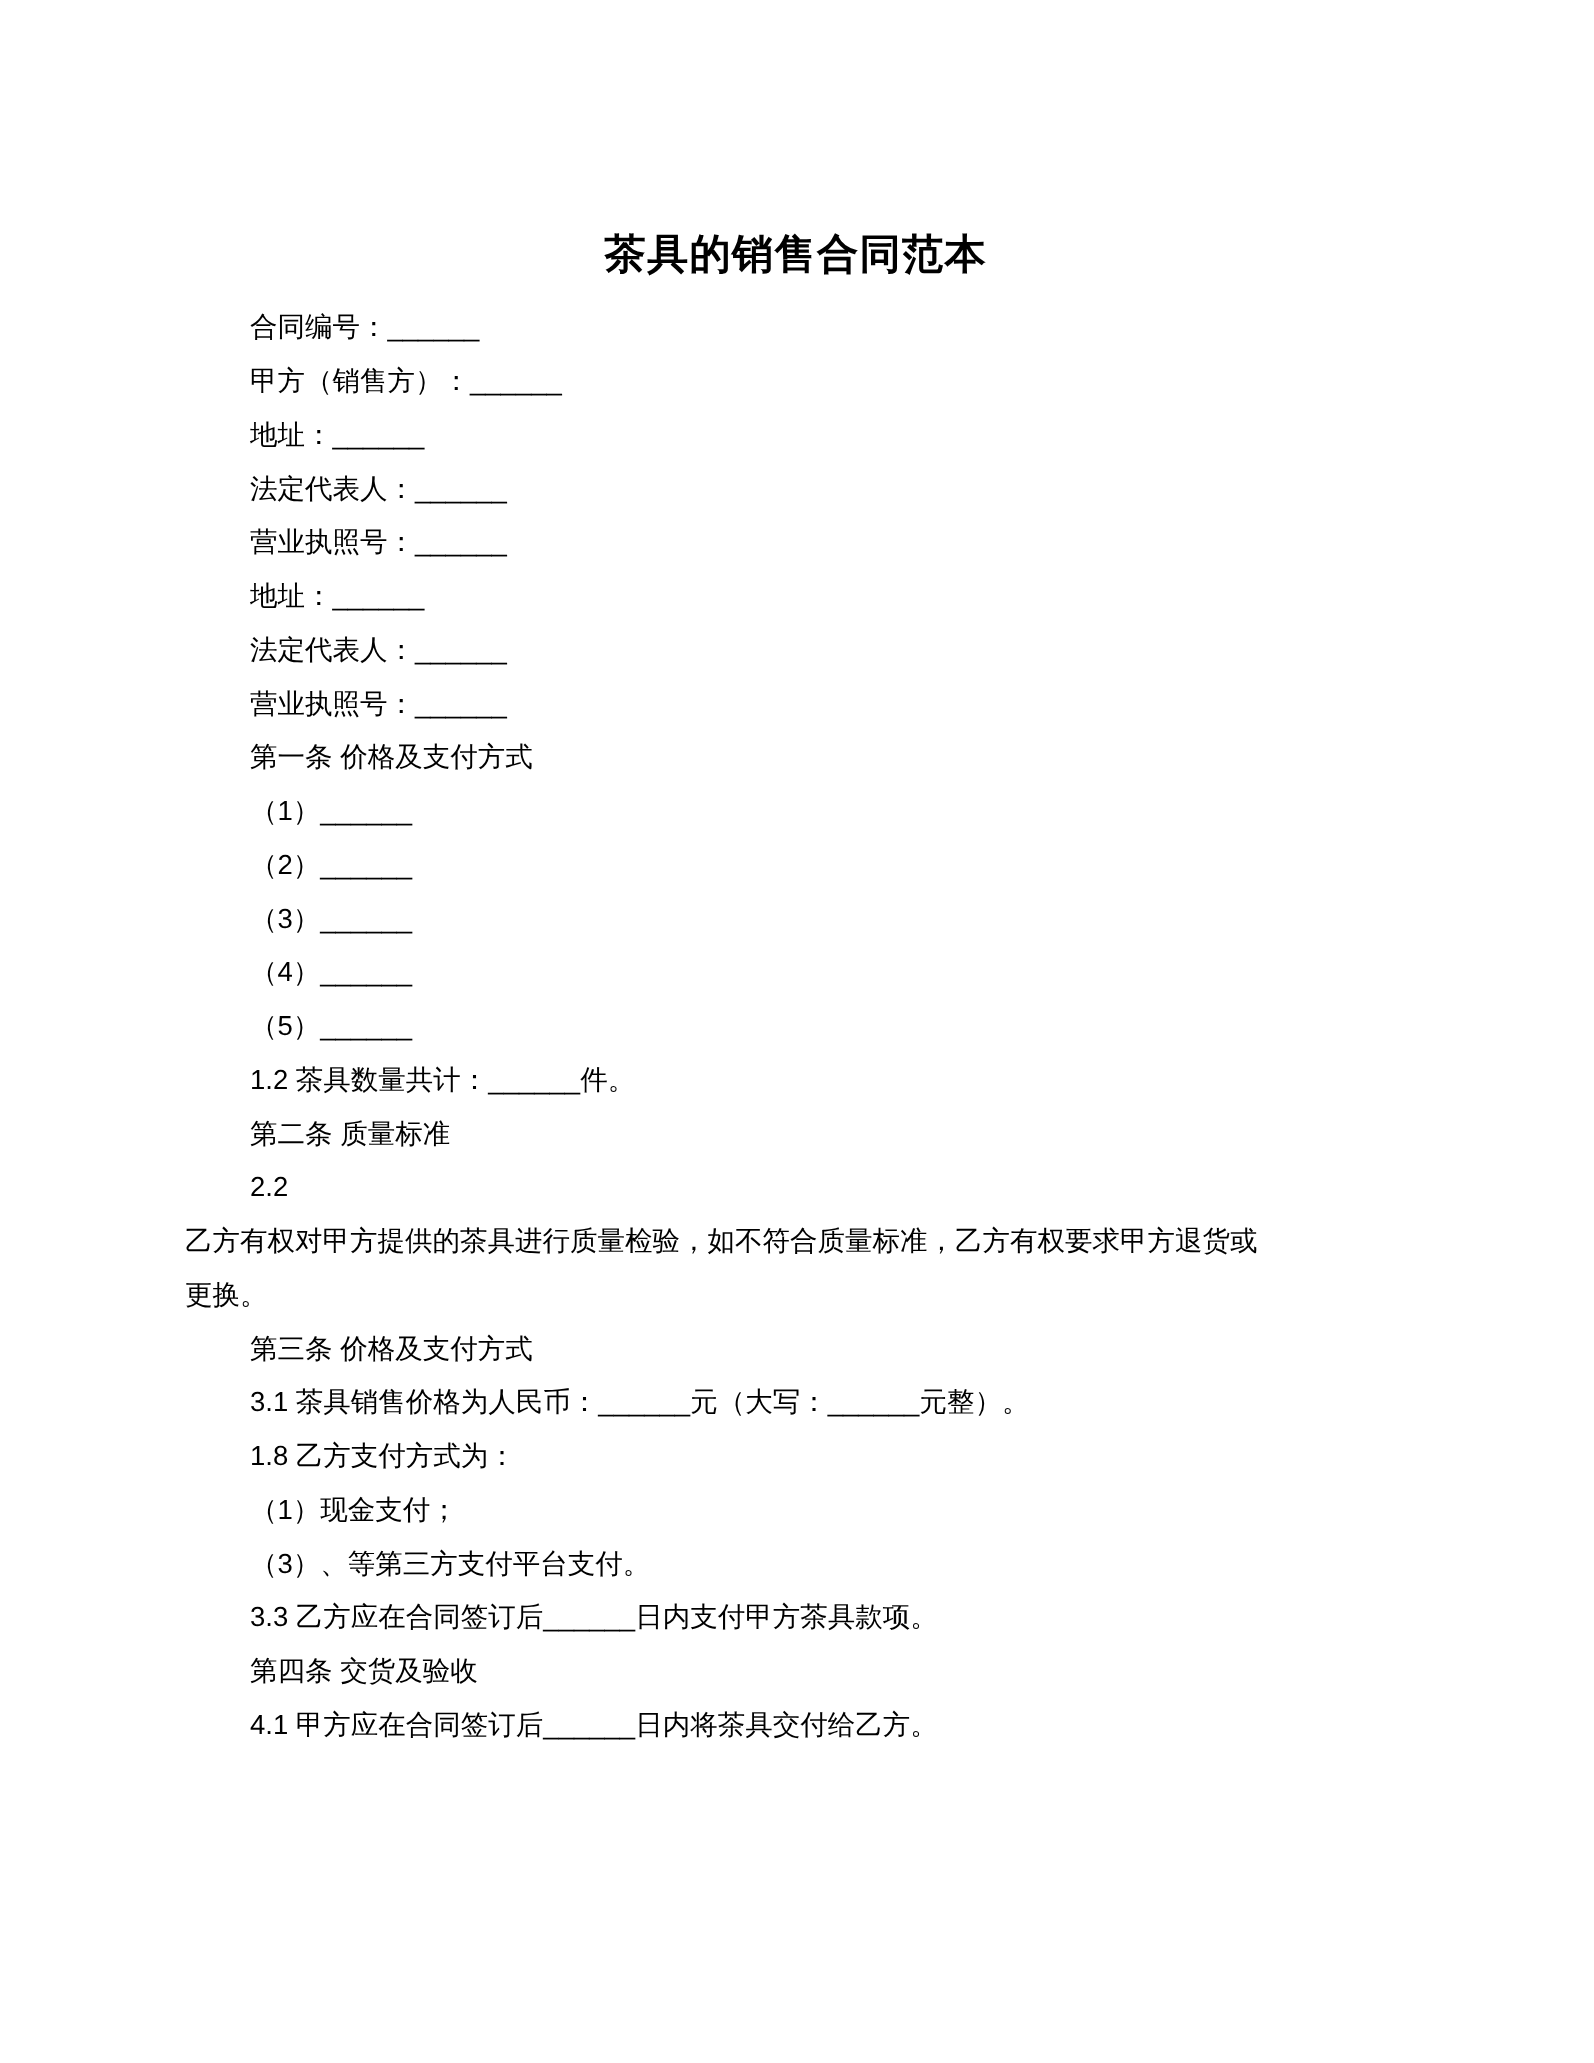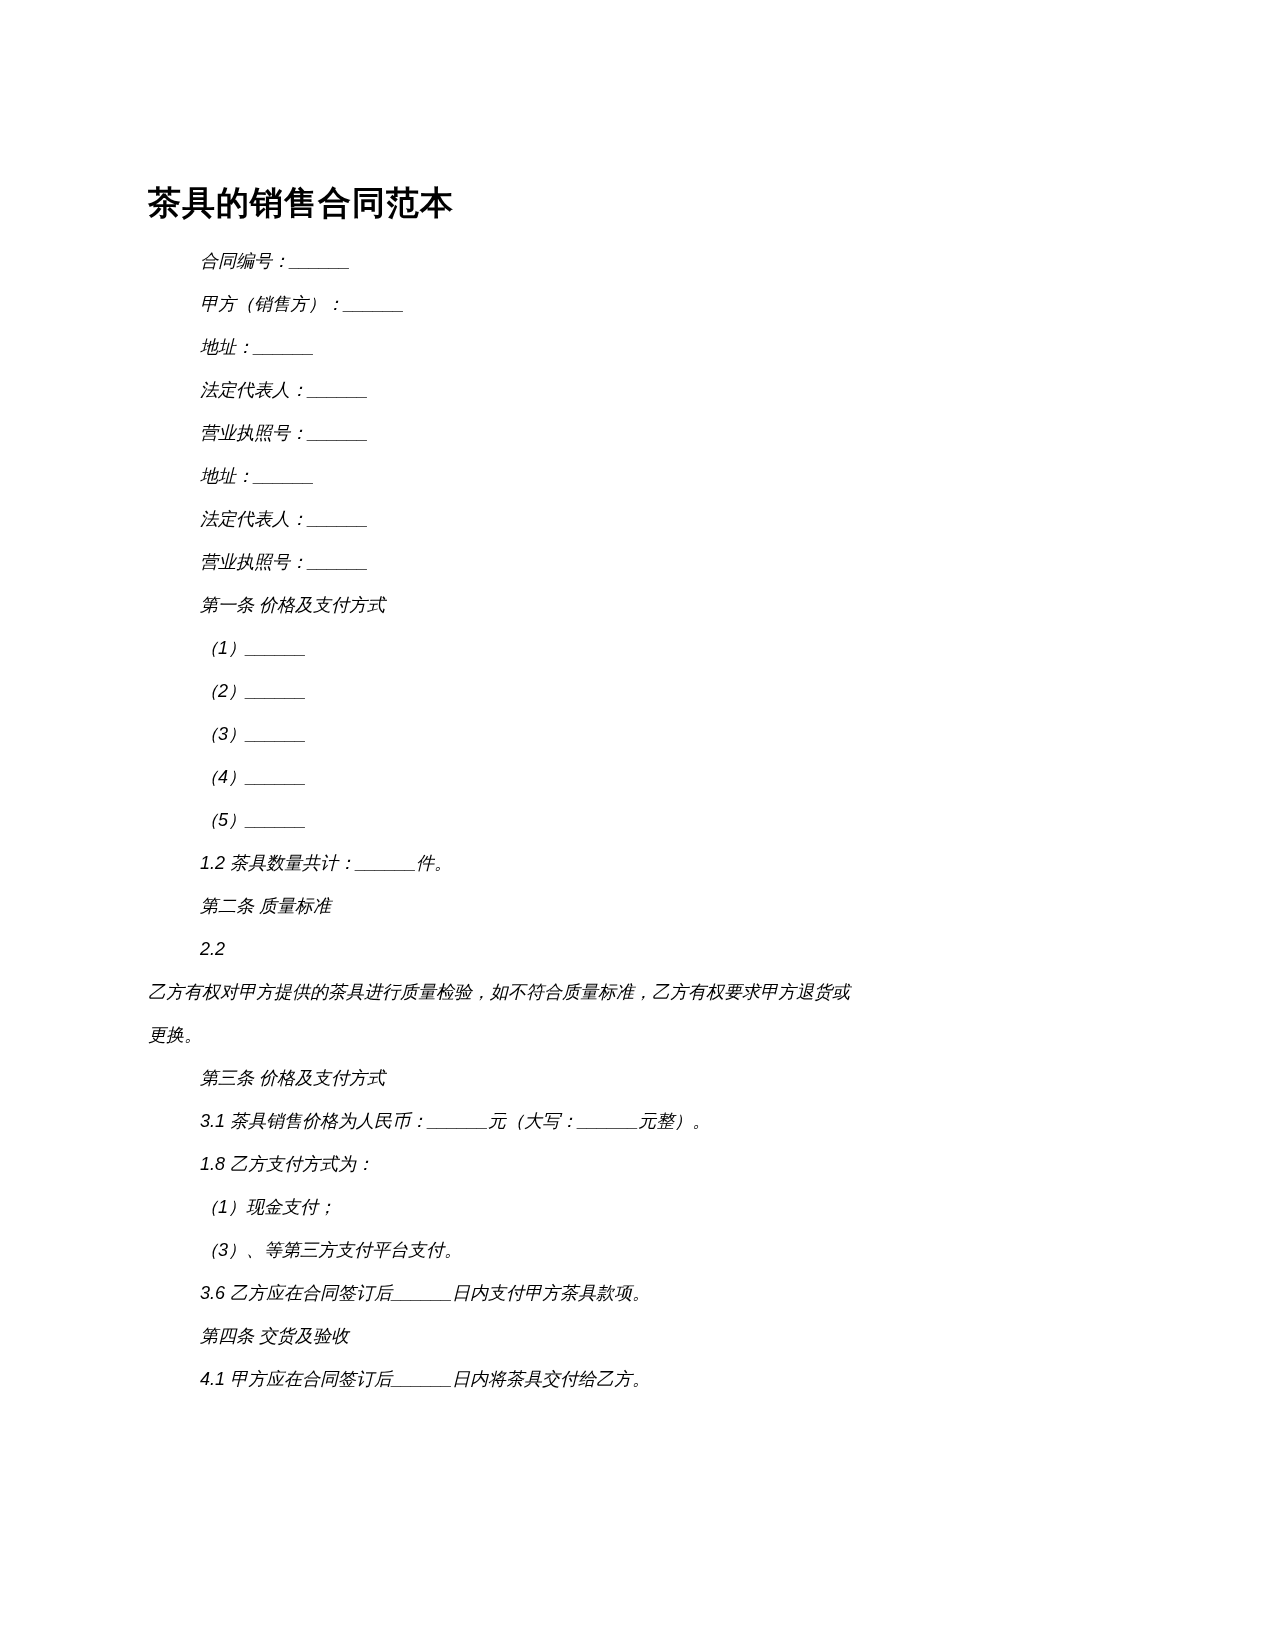--- a/index.html
+++ b/index.html
@@ -14,32 +14,32 @@
     background: #ffffff;
     color: #000000;
     font-family: "Liberation Sans", "DejaVu Sans", sans-serif;
     box-sizing: border-box;
     padding: 180px 150px 0 148px;
     overflow: hidden;
   }
   .title {
     font-size: 33px;
     font-weight: bold;
+    text-align: center;
     margin: 0 0 14px 0;
     line-height: 46px;
     letter-spacing: 1px;
   }
   .lines {
     margin: 0;
   }
   .line {
-    font-size: 18px;
+    font-size: 22px;
     line-height: 43px;
     white-space: nowrap;
-    font-style: italic;
   }
   .line.indent {
     padding-left: 52px;
   }
 </style>
 </head>
 <body>
 
 <div class="page">
   <h1 class="title">茶具的销售合同范本</h1>
@@ -61,17 +61,17 @@
       <div class="line indent">1.2 茶具数量共计：______件。</div>
       <div class="line indent">第二条 质量标准</div>
       <div class="line indent">2.2</div>
       <div class="line">乙方有权对甲方提供的茶具进行质量检验，如不符合质量标准，乙方有权要求甲方退货或</div>
       <div class="line">更换。</div>
       <div class="line indent">第三条 价格及支付方式</div>
       <div class="line indent">3.1 茶具销售价格为人民币：______元（大写：______元整）。</div>
       <div class="line indent">1.8 乙方支付方式为：</div>
       <div class="line indent">（1）现金支付；</div>
       <div class="line indent">（3）、等第三方支付平台支付。</div>
-      <div class="line indent">3.6 乙方应在合同签订后______日内支付甲方茶具款项。</div>
+      <div class="line indent">3.3 乙方应在合同签订后______日内支付甲方茶具款项。</div>
       <div class="line indent">第四条 交货及验收</div>
       <div class="line indent">4.1 甲方应在合同签订后______日内将茶具交付给乙方。</div>
     </div>
 </div>
 
 </body></html>

